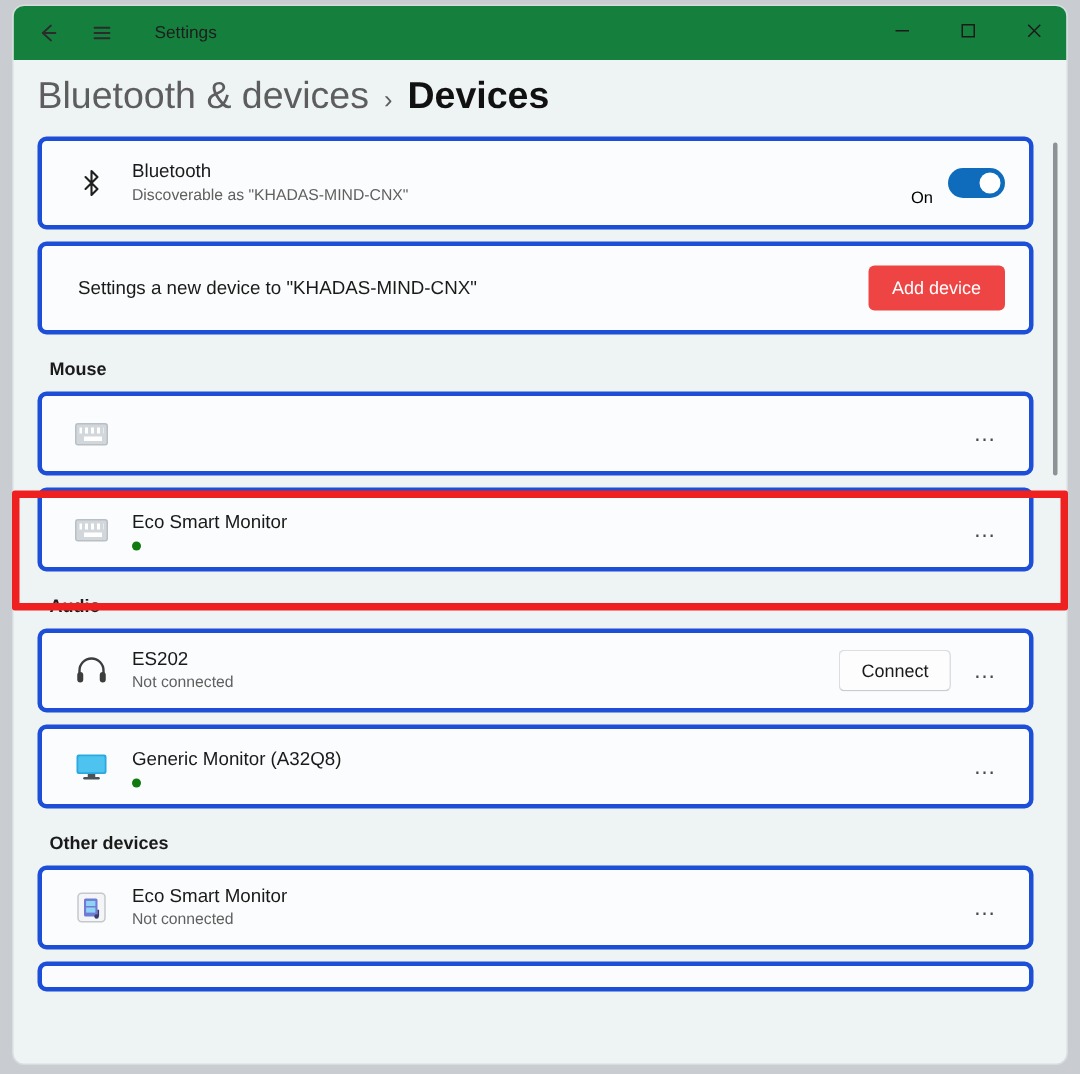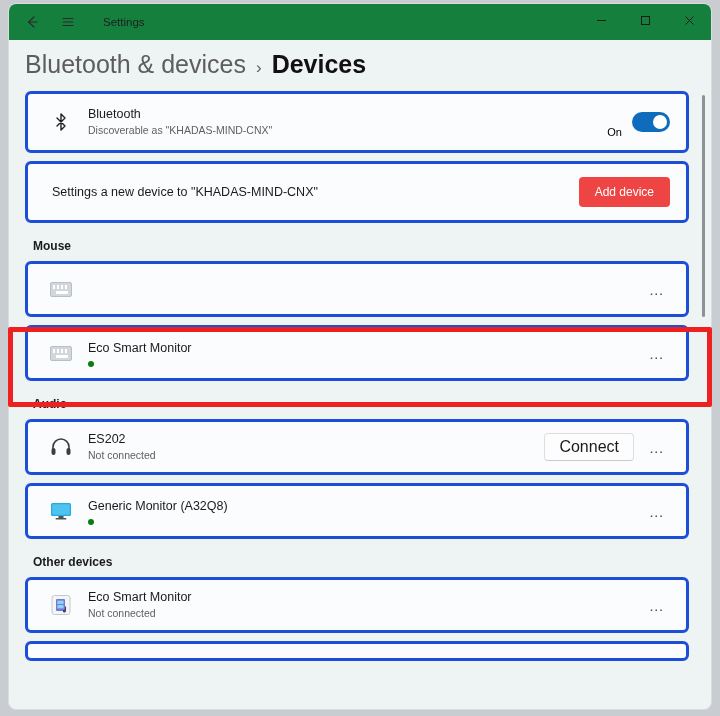--- a/index.html
+++ b/index.html
@@ -163,21 +163,21 @@
   }
 
   
   .connect-btn {
     background: #fdfdfd;
     border: 1px solid #dcdfe2;
     border-bottom-color: #c8ccd0;
     border-radius: 4px;
     height: 28px;
     padding: 0 14px;
-    font-size: 16px;
+    font-size: 12px;
     color: #1a1a1a;
     font-family: "Liberation Sans", sans-serif;
     cursor: pointer;
     margin-right: 10px;
   }
 
   .more-btn {
     width: 26px; height: 26px;
     display: flex; align-items: center; justify-content: center;
     color: #4a4a4a;

